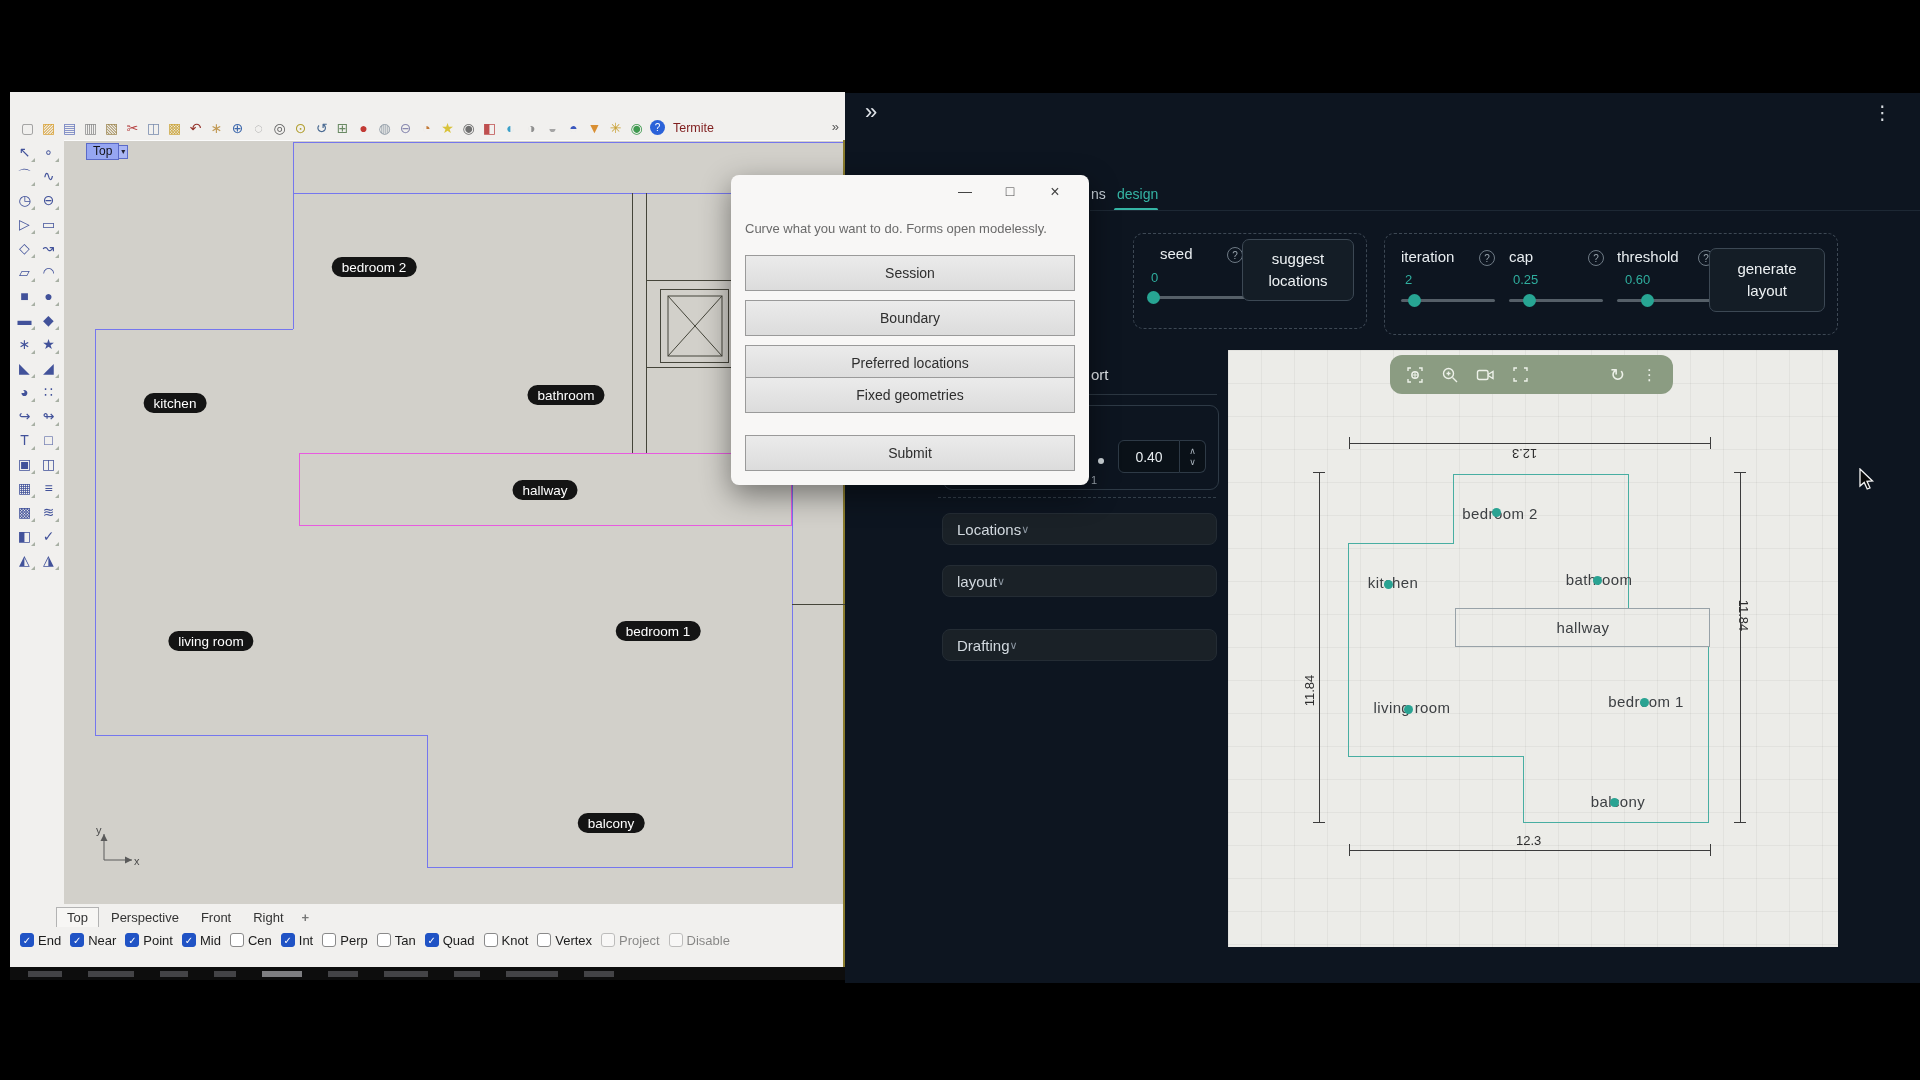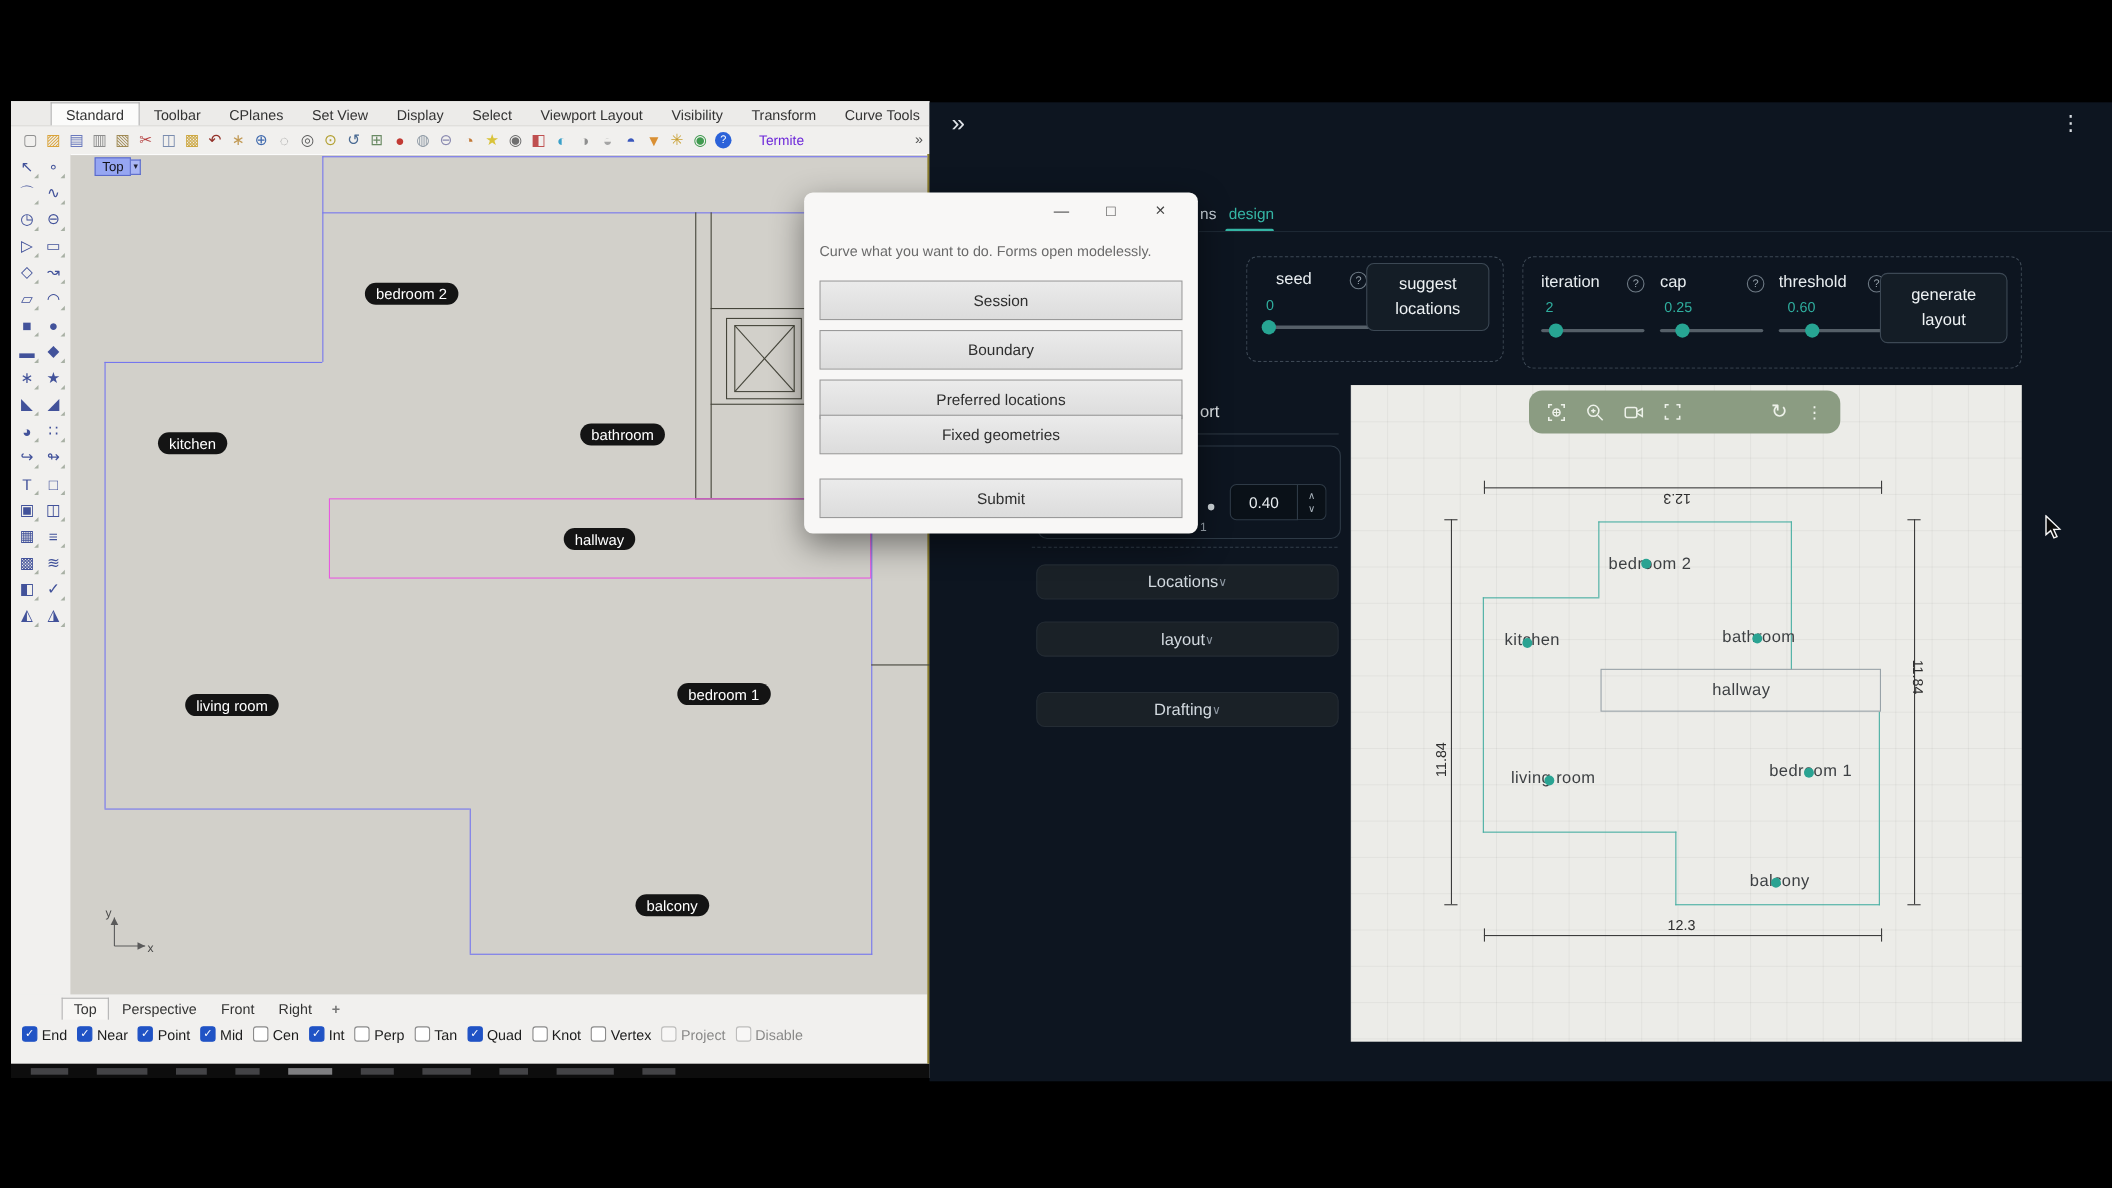--- a/index.html
+++ b/index.html
@@ -9,21 +9,21 @@
   
   #rhino{position:absolute;left:10px;top:92px;width:835px;height:888px;background:#f1f0ee;}
   #menu-tabs{position:absolute;left:0;top:0;right:0;height:22px;background:#ecebe9;
              display:flex;align-items:flex-end;padding-left:36px;border-bottom:1px solid #d8d7d5;}
   .mtab{padding:3px 13px 2px;font-size:13px;color:#333;white-space:nowrap;}
   .mtab.active{background:#fbfbfa;border:1px solid #aeaeae;border-bottom:none;}
   #icon-row{position:absolute;left:0;top:23px;right:0;height:25px;background:#f1f0ee;
             display:flex;align-items:center;gap:2px;padding-left:8px;}
   .tbi{width:19px;height:19px;font-size:14px;display:flex;align-items:center;justify-content:center;flex:0 0 auto;}
   .tbi-help{background:#2b62d9;border-radius:50%;color:#fff !important;width:15px;height:15px;font-size:10px;margin-left:2px;}
-  #termite-menu{font-size:12.5px;color:#6d28d9;margin-left:23px;white-space:nowrap;}
+  #termite-menu{font-size:12.5px;color:#7f1d1d;margin-left:6px;white-space:nowrap;}
   #tb-overflow{position:absolute;right:6px;top:27px;font-size:13px;color:#555;}
 
   #sidebar{position:absolute;left:0;top:48px;width:54px;bottom:76px;background:#f1f0ee;
            display:grid;grid-template-columns:24px 24px;align-content:start;justify-content:center;row-gap:1px;}
   .sbi{width:23px;height:23px;font-size:14px;color:#42529a;display:flex;align-items:center;justify-content:center;position:relative;}
   .sbi::after{content:"";position:absolute;right:1px;bottom:1px;border-left:4px solid transparent;border-bottom:4px solid #a8b0a4;}
 
   #viewport{position:absolute;left:54px;top:48px;right:2px;bottom:76px;background:#d2d0ca;border-top:1px solid #fbfbfb;}
   #vp-label{position:absolute;left:22px;top:2px;display:flex;align-items:center;}
   #vp-label .vp-name{background:#96a6f2;border:1px solid #5a6ac8;color:#13131a;font-size:12px;padding:0 6px 1px;}
@@ -84,21 +84,21 @@
   #divider1{position:absolute;left:95px;top:301px;width:277px;height:1px;background:#2c3742;}
   #value-box{position:absolute;left:98px;top:312px;width:274px;height:83px;border:1px solid #2e3a46;border-radius:9px;}
   #value-dot{position:absolute;left:253px;top:365px;width:6px;height:6px;border-radius:50%;background:#cfd6da;}
   #value-input{position:absolute;left:273px;top:347px;width:62px;height:33px;background:#0a1118;border:1px solid #2e3a46;
                border-radius:6px 0 0 6px;color:#e8edf0;font-size:14px;display:flex;align-items:center;justify-content:center;box-sizing:border-box;}
   #value-spin{position:absolute;left:335px;top:347px;width:26px;height:33px;background:#0a1118;border:1px solid #2e3a46;border-left:none;
               border-radius:0 6px 6px 0;display:flex;flex-direction:column;align-items:center;justify-content:center;box-sizing:border-box;color:#aab4bd;font-size:9px;line-height:1.2;}
   #tick-1{position:absolute;left:246px;top:381px;font-size:11px;color:#9aa4ad;}
   #divider2{position:absolute;left:93px;top:404px;width:278px;height:0;border-top:1px dashed #333f4a;}
   .secrow{position:absolute;left:97px;width:275px;height:32px;background:#1a2127;border:1px solid #242c34;border-radius:8px;
-          display:flex;align-items:center;justify-content:center;padding:0 14px;box-sizing:border-box;color:#d2d9df;font-size:15px;}
+          display:flex;align-items:center;justify-content:flex-start;padding:0 14px;box-sizing:border-box;color:#d2d9df;font-size:15px;}
   .caret{color:#8b95a0;font-size:11px;}
 
   
   #canvas{position:absolute;left:383px;top:257px;width:610px;height:597px;background:#ececE8;background:#ecece8;
           background-image:linear-gradient(rgba(0,0,0,.045) 1px,transparent 1px),linear-gradient(90deg,rgba(0,0,0,.045) 1px,transparent 1px);
           background-size:33px 33px;}
   #cv-pill{position:absolute;left:162px;top:5px;width:283px;height:39px;background:#8b9c82;border-radius:12px;
            display:flex;align-items:center;gap:17px;padding:0 16px;box-sizing:border-box;}
   .cv-ic{color:#edf1e9;font-size:16px;display:flex;align-items:center;justify-content:center;}
   #cv-gap{flex:1;}
@@ -110,33 +110,20 @@
   #hall-rect{position:absolute;left:227px;top:258px;width:255px;height:39px;border:1px solid #98a2a8;box-sizing:border-box;}
 
   #cursor{position:absolute;left:1858px;top:468px;z-index:99;}
 </style>
 </head>
 <body>
 
 <div id="root">
 
   <div id="rhino">
-    <div id="menu-tabs">
-        <div class="mtab active">Standard</div>
-        <div class="mtab">Toolbar</div>
-        <div class="mtab">CPlanes</div>
-        <div class="mtab">Set View</div>
-        <div class="mtab">Display</div>
-        <div class="mtab">Select</div>
-        <div class="mtab">Viewport Layout</div>
-        <div class="mtab">Visibility</div>
-        <div class="mtab">Transform</div>
-        <div class="mtab">Curve Tools</div>
-        <div class="mtab">Surface Too</div>
-      </div>
     <div id="icon-row">
         <span class="tbi" style="color: rgb(144, 144, 144);">▢</span>
         <span class="tbi" style="color: rgb(217, 163, 58);">▨</span>
         <span class="tbi" style="color: rgb(106, 121, 189);">▤</span>
         <span class="tbi" style="color: rgb(141, 141, 141);">▥</span>
         <span class="tbi" style="color: rgb(160, 138, 85);">▧</span>
         <span class="tbi" style="color: rgb(181, 64, 64);">✂</span>
         <span class="tbi" style="color: rgb(122, 140, 174);">◫</span>
         <span class="tbi" style="color: rgb(205, 168, 67);">▩</span>
         <span class="tbi" style="color: rgb(147, 50, 42);">↶</span>

